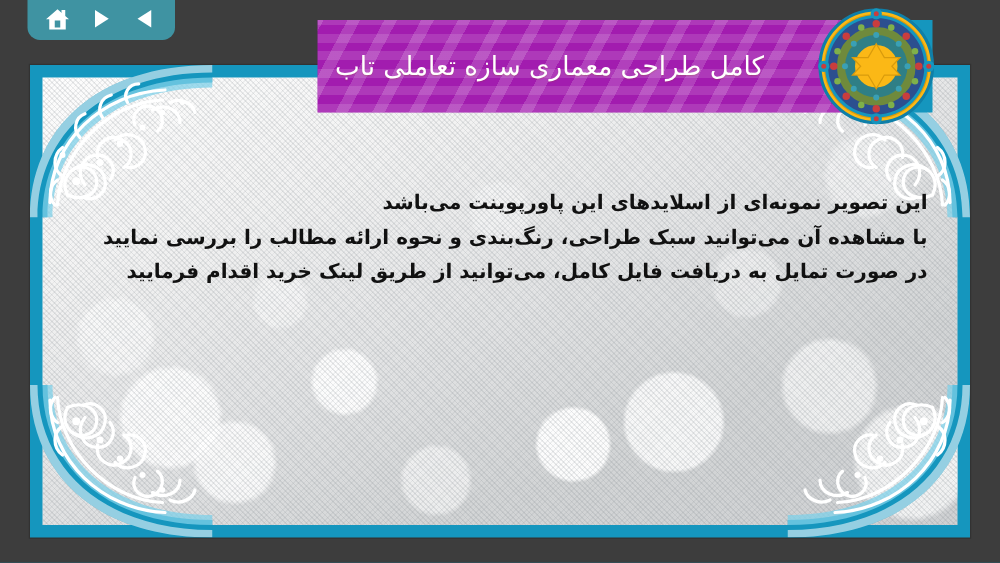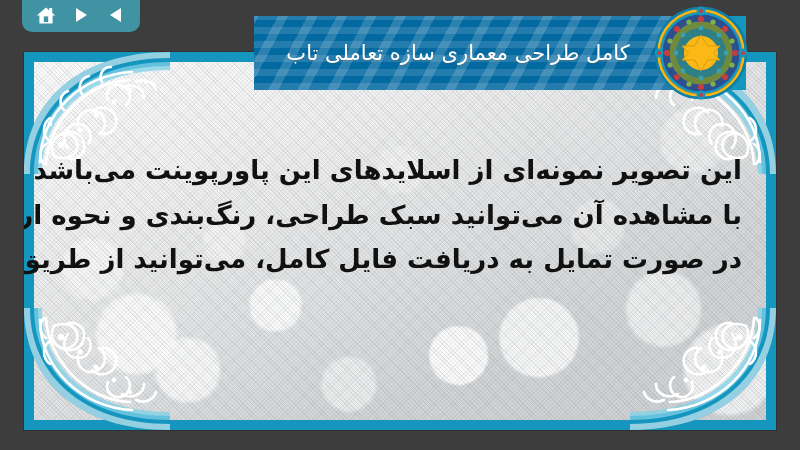--- a/index.html
+++ b/index.html
@@ -121,25 +121,25 @@
     align-items: stretch;
   }
   #banner-tab {
     width: 26px;
     background: #1596be;
     flex: 0 0 auto;
   }
   #banner-body {
     flex: 1 1 auto;
     position: relative;
-    background: #0369a1;
+    background: #a21caf;
     overflow: hidden;
     display: flex;
     flex-direction: column;
-    align-items: center;
+    align-items: flex-end;
     justify-content: center;
     padding: 0 72px 0 14px;
     box-sizing: border-box;
   }
   #banner-body::before {
     content: "";
     position: absolute;
     inset: 0;
     background-image:
       repeating-linear-gradient(0deg, rgba(255,255,255,.13) 0 7px, rgba(0,0,0,0) 7px 14px),
@@ -175,21 +175,21 @@
     position: absolute;
     right: 34px;
     top: 96px;
     width: 680px;
     z-index: 20;
     text-align: right;
     direction: rtl;
   }
   .body-line {
     color: #111111;
-    font-size: 26px;
+    font-size: 16px;
     line-height: 1.72;
     white-space: nowrap;
     font-weight: 600;
   }
 </style>
 </head>
 <body>
 
 <div id="viewer">
 

